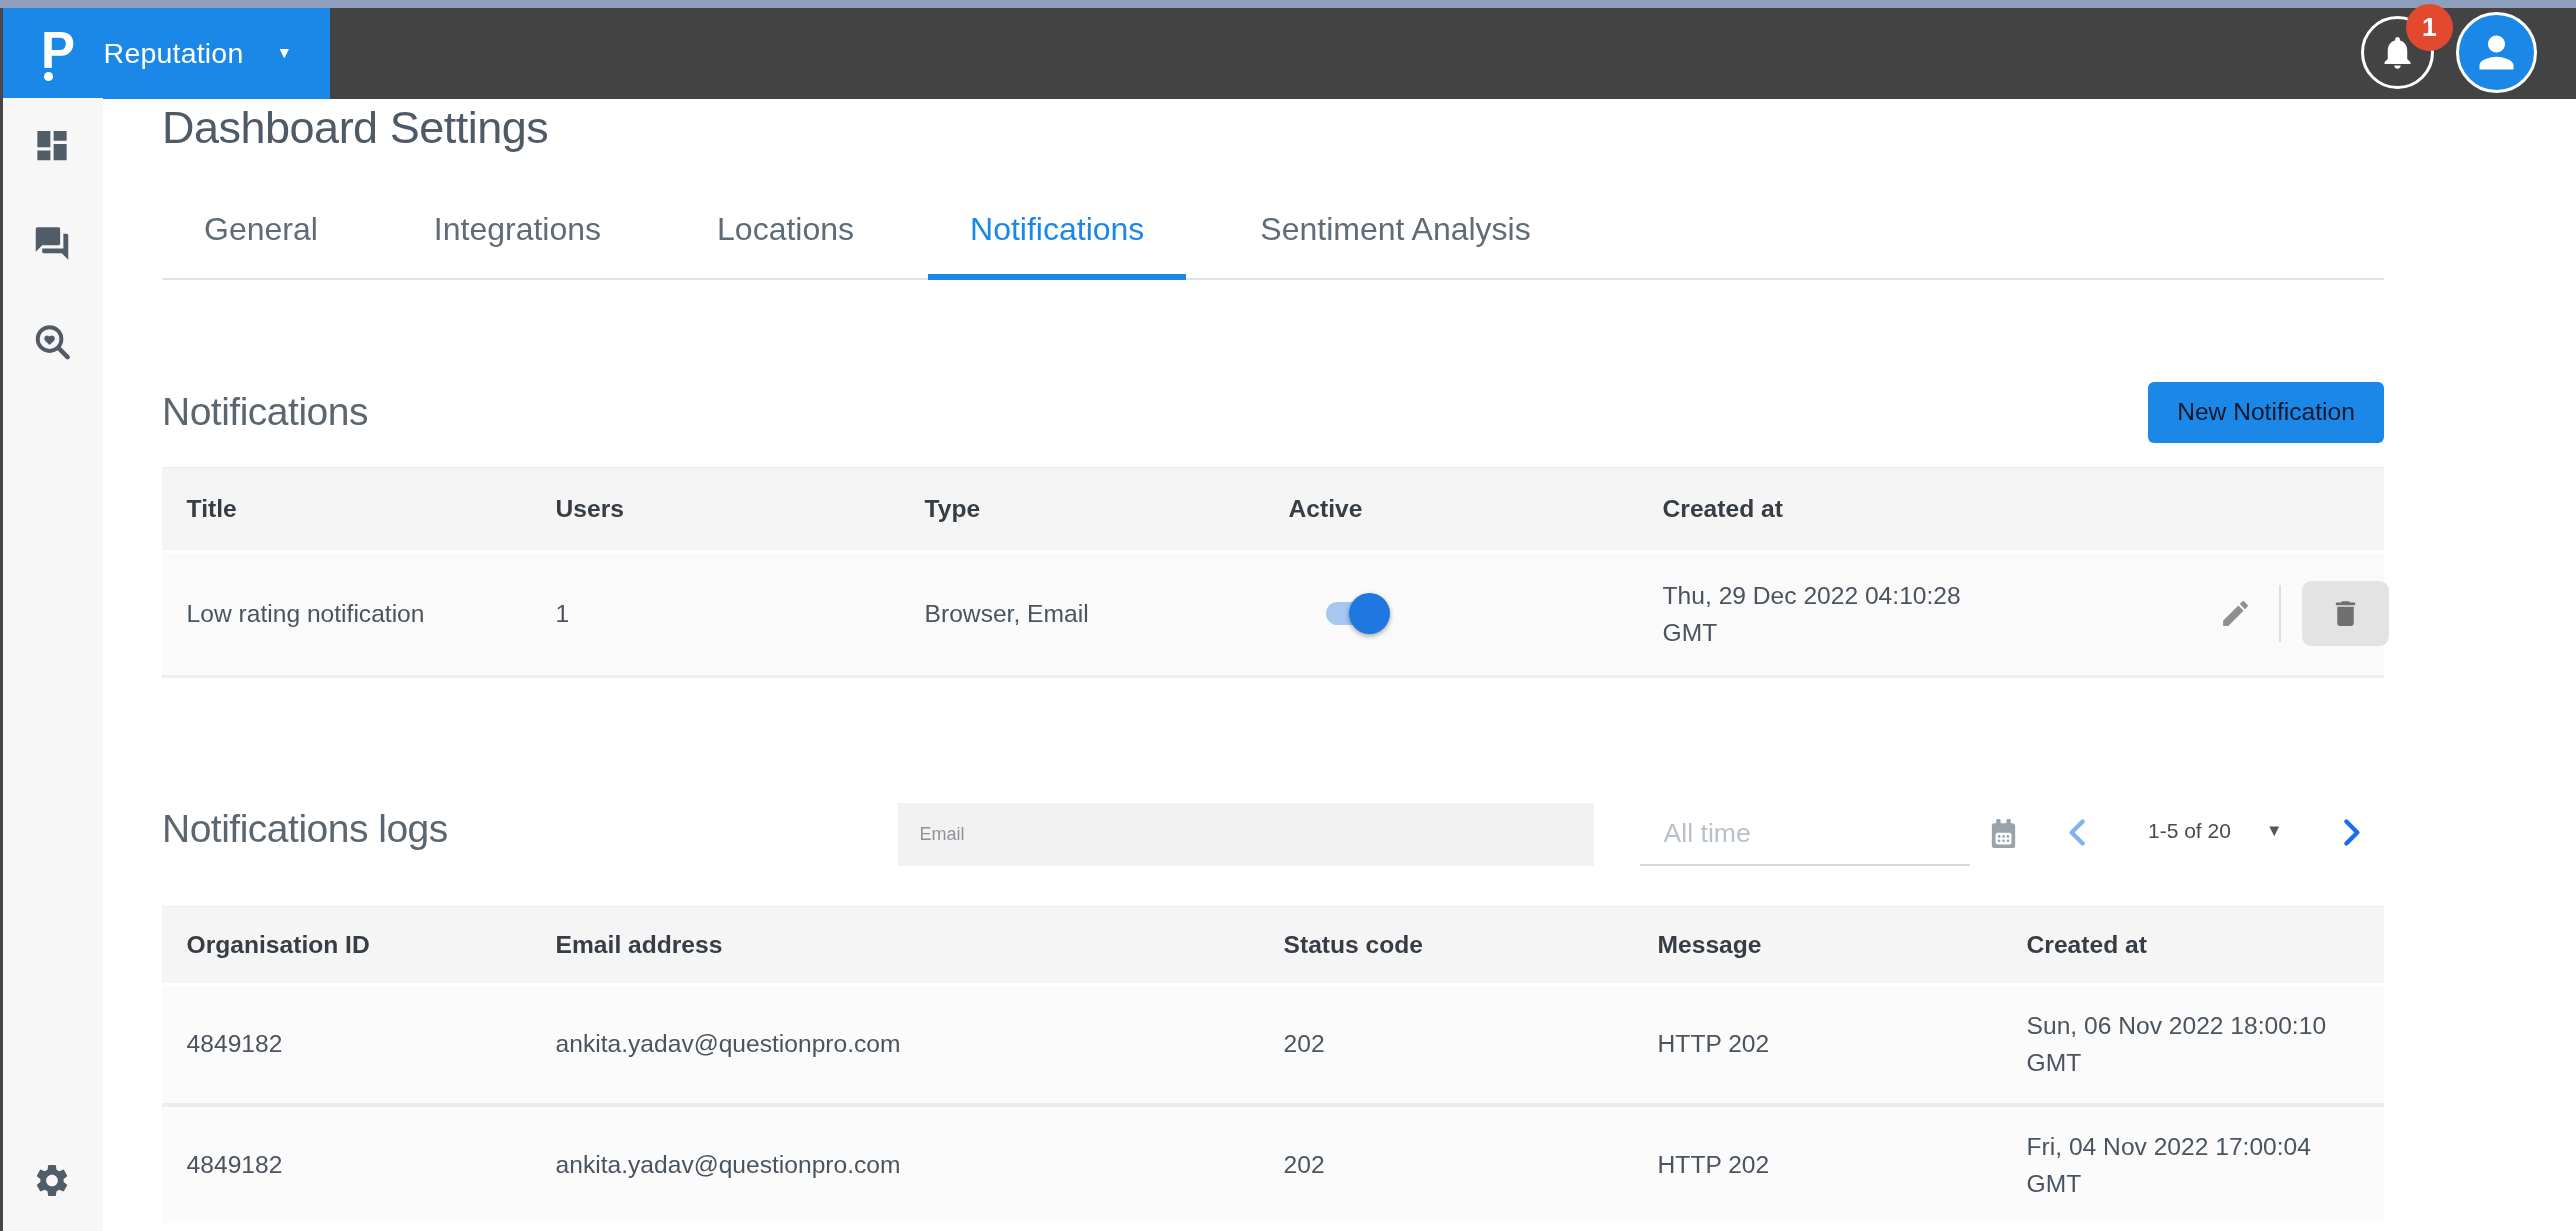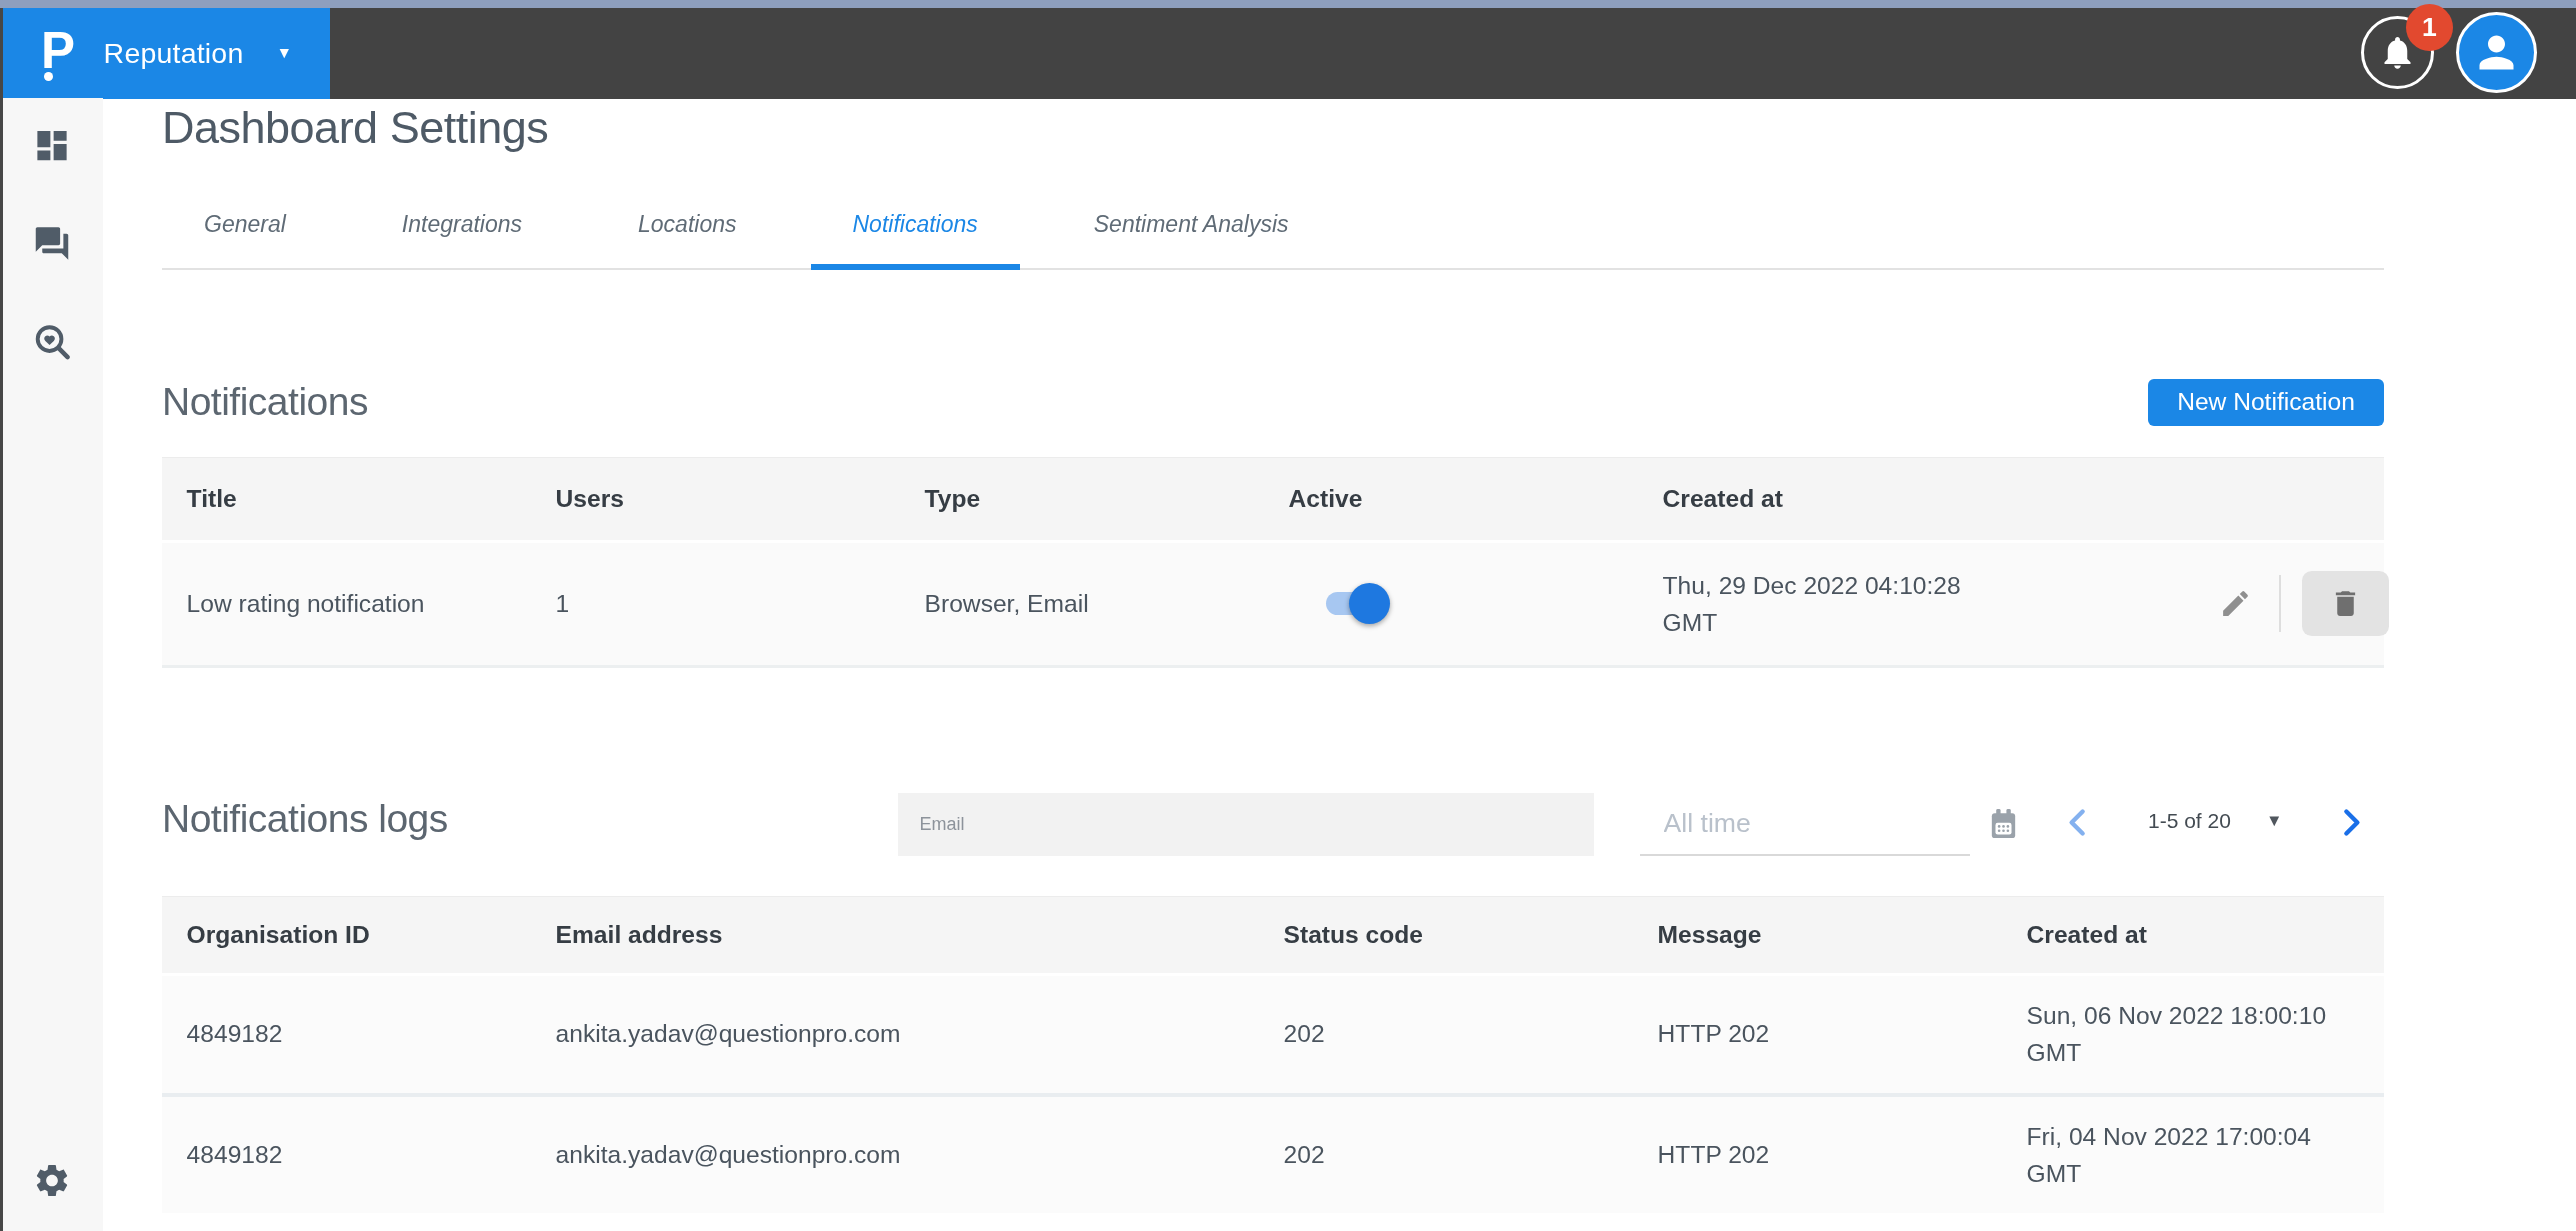--- a/index.html
+++ b/index.html
@@ -34,27 +34,27 @@
   .side-item { position:absolute; left:50%; transform:translateX(-50%); width:43px; height:43px;
     display:flex; align-items:center; justify-content:center; cursor:pointer; color:#505c68; }
   .side-item svg { width:39px; height:39px; fill:currentColor; }
   .si-1 { top:25.6px; } .si-2 { top:124px; } .si-3 { top:222px; } .si-gear { top:1061px; }
 
   
   .main { position:absolute; left:162px; top:98px; width:2222px; }
   .page-title { font-size:45px; line-height:59px; font-weight:500; color:#4e5a66; letter-spacing:-0.5px; }
 
   .tab-bar { margin-top:24.6px; display:flex; gap:32px; border-bottom:2px solid #e2e2e2; }
-  .tab { padding:29.5px 42px 29.5px 42px; font-size:23px; color:#5f6b76; cursor:pointer; white-space:nowrap; position:relative;font-style:italic; }
+  .tab { padding:29.5px 42px 29.5px 42px; font-size:32px; color:#5f6b76; cursor:pointer; white-space:nowrap; position:relative; }
   .tab.active { color:#1b87e6; }
   .tab.active::after { content:""; position:absolute; left:0; right:0; bottom:-2px; height:5.9px; background:#1b87e6; }
 
   .section-head { margin-top:102px; display:flex; align-items:center; justify-content:space-between; height:61px; }
   .section-title { font-size:39px; font-weight:normal; color:#5c6670; letter-spacing:-0.5px; }
-  .primary-btn { width:236px; height:47px; background:#1b87e6; color:#ffffff; font-size:24.6px;
+  .primary-btn { width:236px; height:61px; background:#1b87e6; color:#0f172a; font-size:24.6px;
     border:none; border-radius:5.9px; cursor:pointer; font-family:inherit; }
 
   
   .table { width:2222px; }
   .notif-table { margin-top:24px; }
   .thead { display:grid; background:#f5f5f5; border-top:1px solid #ececec; align-items:center; }
   .notif-table .thead { grid-template-columns:369px 369px 364px 374px 526px 1fr; height:83px; padding-left:24.6px; }
   .th { font-size:24.6px; font-weight:bold; color:#363d44; }
   .trow { display:grid; background:#fafafa; align-items:center; }
   .notif-table .trow { grid-template-columns:369px 369px 364px 374px 526px 1fr; height:128px; padding-left:24.6px;

